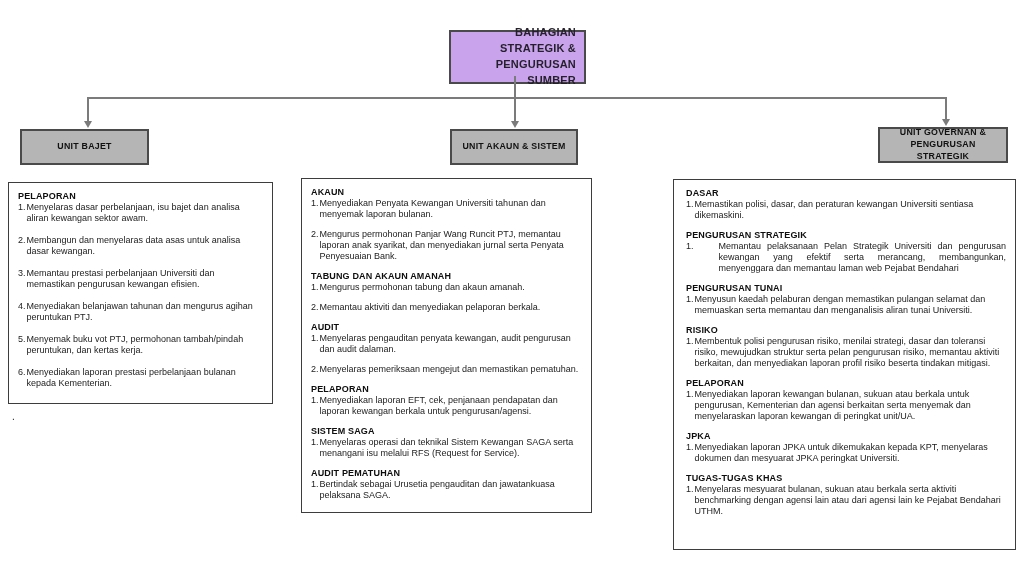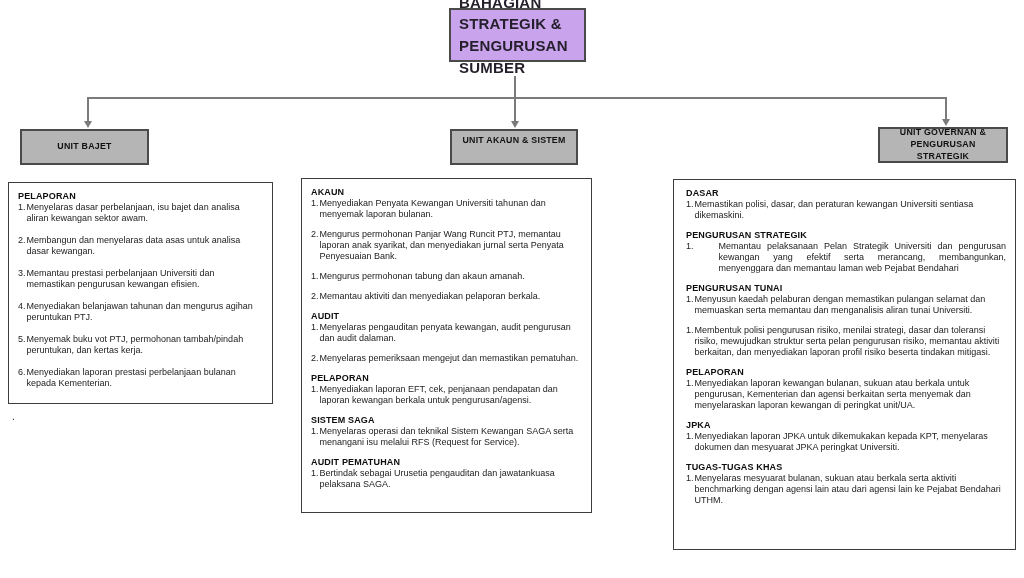--- a/index.html
+++ b/index.html
@@ -6,24 +6,24 @@
     --root-fill:#c9a4ec; --unit-fill:#b5b5b5; --box-border:#4a4a4a;
     --line:#7b7b7b; --text:#1c1c1c; --detail-border:#3d3d3d;
   }
   *{box-sizing:border-box;margin:0;padding:0;}
   html,body{background:#ffffff;}
   body{font-family:"Liberation Sans",sans-serif;color:var(--text);}
   .canvas{position:relative;width:1024px;height:578px;background:#ffffff;overflow:hidden;}
 
   
   .root-box{
-    position:absolute;left:449px;top:8px;width:137px;height:54px;
+    position:absolute;left:449px;top:30px;width:137px;height:54px;
     background:var(--root-fill);border:2px solid var(--box-border);
-    display:flex;align-items:center;justify-content:center;text-align:left;
-    font-weight:bold;font-size:15px;line-height:1.45;letter-spacing:.2px;
+    display:flex;align-items:center;justify-content:center;text-align:right;
+    font-weight:bold;font-size:11px;line-height:1.45;letter-spacing:.2px;
     padding:2px 8px;color:#241f2b;
   }
 
   
   .h-line{position:absolute;left:88px;top:97px;width:858px;height:2px;background:var(--line);}
   .v-line{position:absolute;width:2px;background:var(--line);}
   .v-mid{left:514px;top:76px;height:46px;}
   .v-left{left:87px;top:97px;height:25px;}
   .v-right{left:945px;top:97px;height:23px;}
   .arrow{position:absolute;width:0;height:0;border-left:4.5px solid transparent;border-right:4.5px solid transparent;border-top:7px solid var(--line);}
@@ -32,21 +32,21 @@
   .arrow-right{left:941.5px;top:119px;}
 
   
   .unit-box{
     position:absolute;background:var(--unit-fill);border:2px solid var(--box-border);
     display:flex;align-items:center;justify-content:center;text-align:center;
     font-weight:bold;font-size:8.8px;line-height:1.35;letter-spacing:.25px;color:#111;
     padding:16px 6px;
   }
   .unit-bajet{left:20px;top:129px;width:129px;height:29px;}
-  .unit-akaun{left:450px;top:129px;width:128px;height:29px;align-items:flex-end;}
+  .unit-akaun{left:450px;top:129px;width:128px;height:29px;}
   .unit-governan{left:878px;top:127px;width:130px;height:34px;}
 
   
   .detail-box{
     position:absolute;background:#ffffff;border:1px solid var(--detail-border);
     font-size:9px;line-height:11px;padding:8px 9px 8px 9px;color:#222;
   }
   .detail-bajet{left:8px;top:182px;width:265px;height:222px;}
   .detail-akaun{left:301px;top:178px;width:291px;height:335px;}
   .detail-governan{left:673px;top:179px;width:343px;height:371px;padding-left:12px;}
@@ -129,20 +129,21 @@
           <div class="item">
             <span class="item-num">1.</span>
             <span class="item-text">Menyediakan Penyata Kewangan Universiti tahunan dan menyemak laporan bulanan.</span>
           </div>
           <div class="item">
             <span class="item-num">2.</span>
             <span class="item-text">Mengurus permohonan Panjar Wang Runcit PTJ, memantau laporan anak syarikat, dan menyediakan jurnal serta Penyata Penyesuaian Bank.</span>
           </div>
         </div>
         <div class="section">
+          <div class="sec-heading">TABUNG DAN AKAUN AMANAH</div>
           <div class="item">
             <span class="item-num">1.</span>
             <span class="item-text">Mengurus permohonan tabung dan akaun amanah.</span>
           </div>
           <div class="item">
             <span class="item-num">2.</span>
             <span class="item-text">Memantau aktiviti dan menyediakan pelaporan berkala.</span>
           </div>
         </div>
         <div class="section">
@@ -196,20 +197,21 @@
           </div>
         </div>
         <div class="section">
           <div class="sec-heading">PENGURUSAN TUNAI</div>
           <div class="item">
             <span class="item-num">1.</span>
             <span class="item-text">Menyusun kaedah pelaburan dengan memastikan pulangan selamat dan memuaskan serta memantau dan menganalisis aliran tunai Universiti.</span>
           </div>
         </div>
         <div class="section">
+          <div class="sec-heading">RISIKO</div>
           <div class="item">
             <span class="item-num">1.</span>
             <span class="item-text">Membentuk polisi pengurusan risiko, menilai strategi, dasar dan toleransi risiko, mewujudkan struktur serta pelan pengurusan risiko, memantau aktiviti berkaitan, dan menyediakan laporan profil risiko beserta tindakan mitigasi.</span>
           </div>
         </div>
         <div class="section">
           <div class="sec-heading">PELAPORAN</div>
           <div class="item">
             <span class="item-num">1.</span>
             <span class="item-text">Menyediakan laporan kewangan bulanan, sukuan atau berkala untuk pengurusan, Kementerian dan agensi berkaitan serta menyemak dan menyelaraskan laporan kewangan di peringkat unit/UA.</span>

